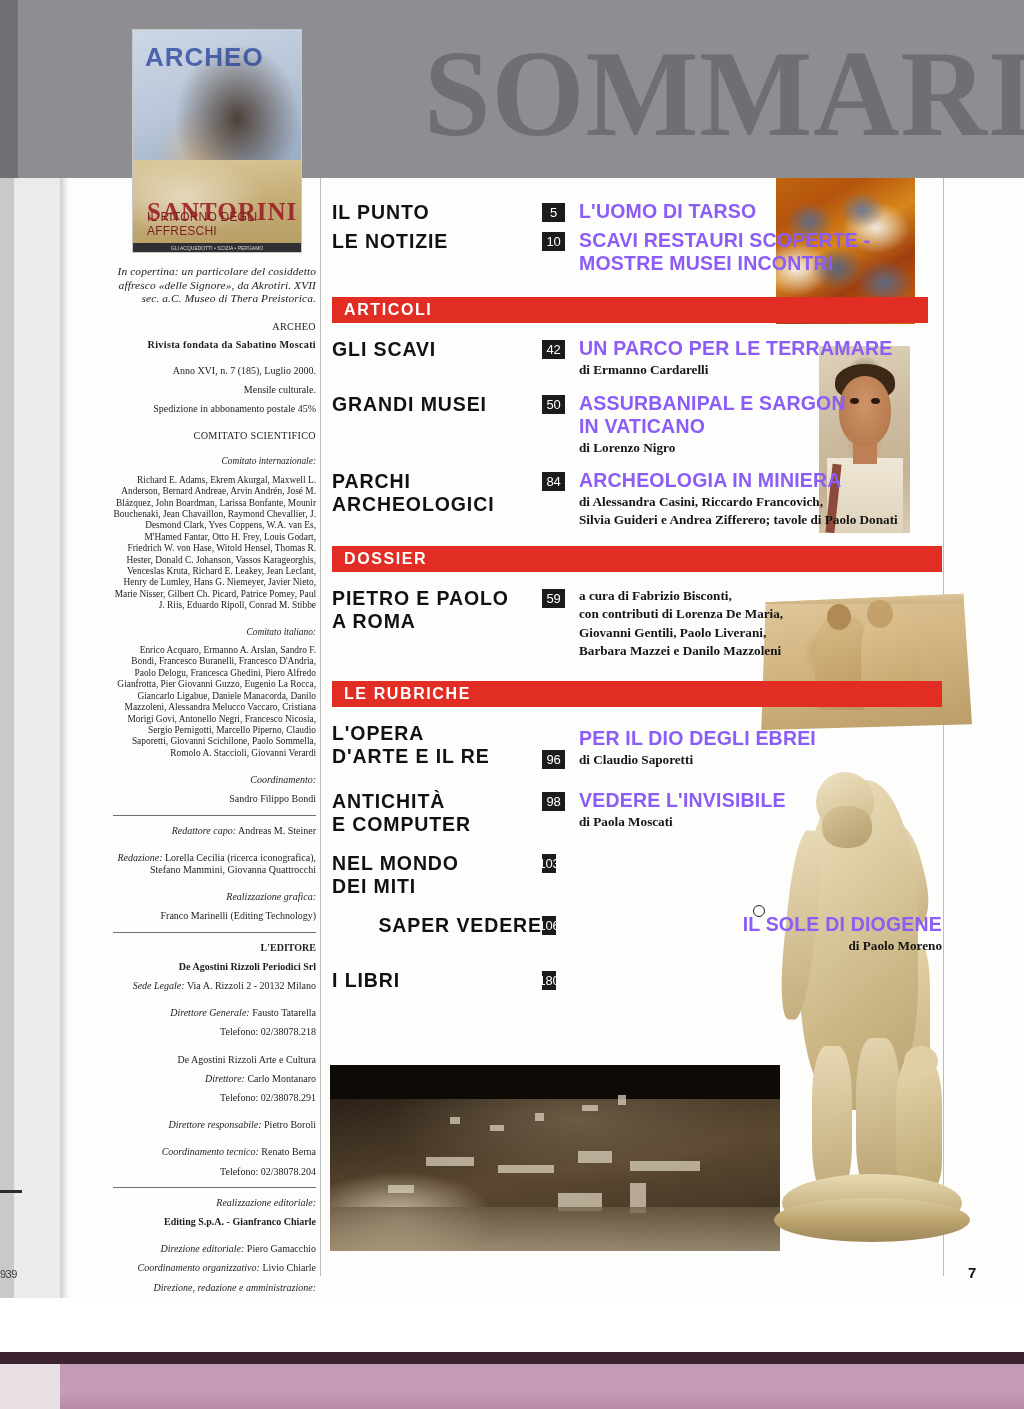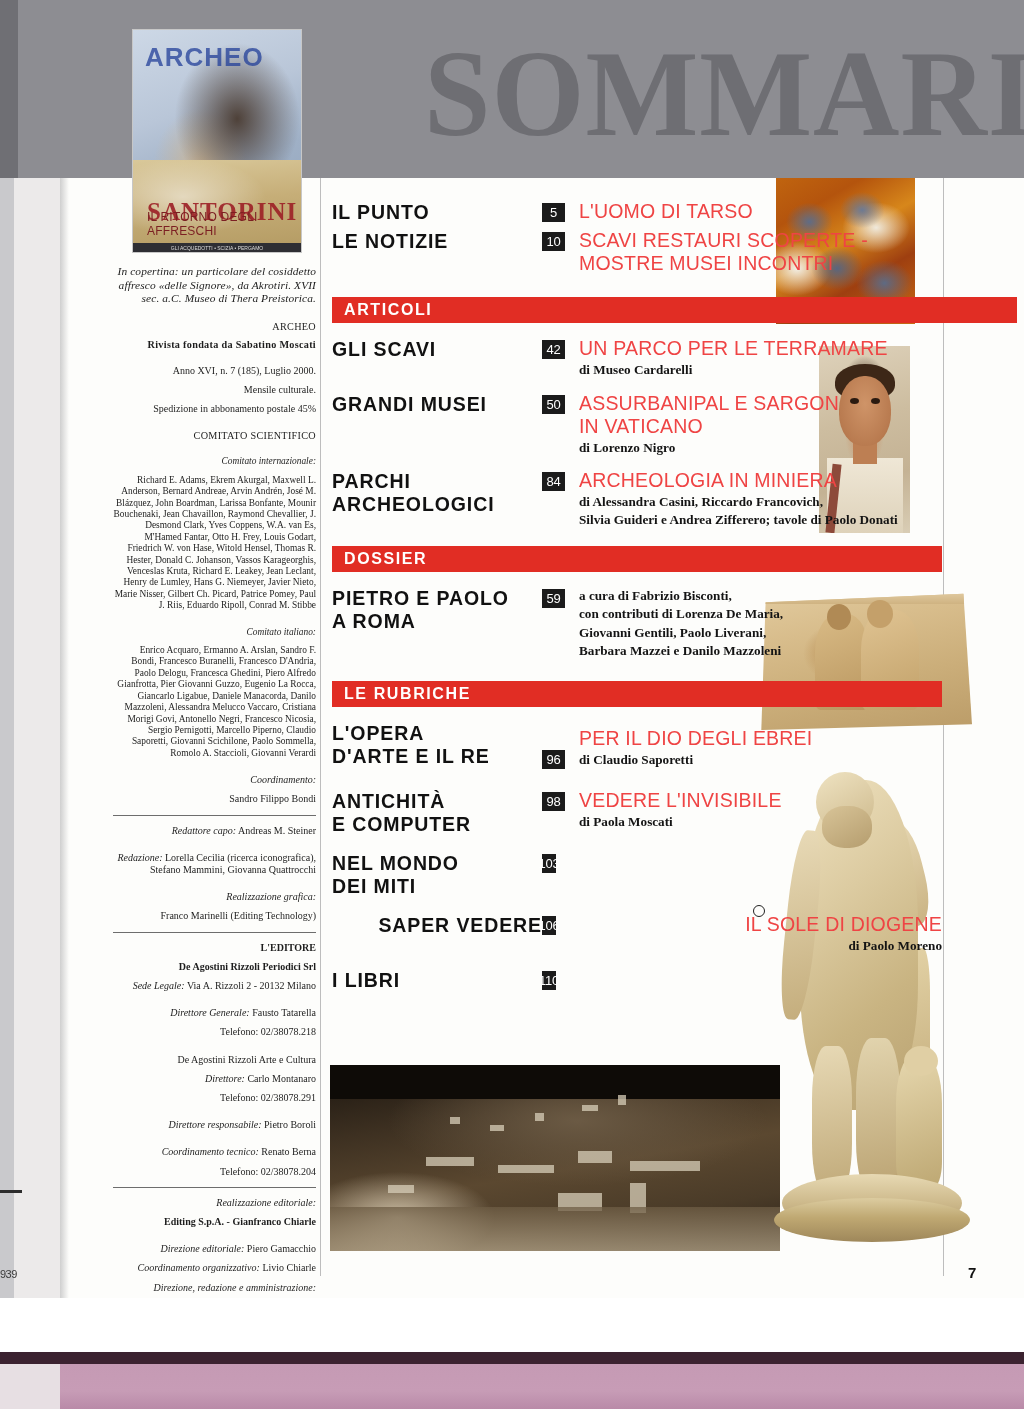--- a/index.html
+++ b/index.html
@@ -89,21 +89,21 @@
   .pagebox{
     flex:0 0 auto;width:23px;height:19px;background:#1b1b1b;color:#fff;
     font-family:"Liberation Sans",sans-serif;font-size:13px;font-weight:400;
     display:flex;align-items:center;justify-content:center;margin-top:3px;margin-right:14px;
     letter-spacing:-.3px;
   }
   .pagebox.w3{width:14px;}
   .titlewrap{flex:1 1 auto;}
   .ttl{
     font-family:"Liberation Sans",sans-serif;font-size:19.5px;line-height:23px;
-    letter-spacing:.2px;color:#ef4444;font-weight:400;
+    letter-spacing:.2px;color:#8b5cf6;font-weight:700;
   }
   .byline{
     font-family:"Liberation Serif",serif;font-weight:700;font-size:13.2px;line-height:17.5px;
     color:#141414;margin-top:1px;
   }
   .byline.lead{font-weight:700;}
 
   
   .bar{position:relative;height:26px;background:#e12d24;margin:13px 0 14px 0;
     display:flex;align-items:center;}
@@ -399,30 +399,30 @@
 
     <div class="row" style="margin-bottom:2px;">
       <div class="rubric">LE NOTIZIE</div>
       <div class="pagebox">10</div>
       <div class="titlewrap">
         <div class="ttl">SCAVI RESTAURI SCOPERTE -</div>
         <div class="ttl">MOSTRE MUSEI INCONTRI</div>
       </div>
     </div>
 
-    <div class="bar" style="width:685px;margin-top:22px;">
+    <div class="bar" style="width:596px;margin-top:22px;">
       <span>ARTICOLI</span>
     </div>
 
     <div class="row" style="margin-bottom:14px;">
       <div class="rubric">GLI SCAVI</div>
       <div class="pagebox">42</div>
       <div class="titlewrap">
         <div class="ttl">UN PARCO PER LE TERRAMARE</div>
-        <div class="byline">di  Museo Cardarelli</div>
+        <div class="byline">di  Ermanno Cardarelli</div>
       </div>
     </div>
 
     <div class="row" style="margin-bottom:12px;">
       <div class="rubric">GRANDI MUSEI</div>
       <div class="pagebox">50</div>
       <div class="titlewrap">
         <div class="ttl">ASSURBANIPAL E SARGON</div>
         <div class="ttl">IN VATICANO</div>
         <div class="byline">di  Lorenzo Nigro</div>
@@ -500,21 +500,21 @@
       <div class="rubric">SAPER VEDERE</div>
       <div class="pagebox w3">106</div>
       <div class="titlewrap">
         <div class="ttl">IL SOLE DI DIOGENE</div>
         <div class="byline">di  Paolo Moreno</div>
       </div>
     </div>
 
     <div class="row">
       <div class="rubric">I LIBRI</div>
-      <div class="pagebox w3">110</div>
+      <div class="pagebox w3">180</div>
       <div class="titlewrap"></div>
     </div>
 
   </div>
 
   <div class="pagenum">7</div>
 
   <div class="scan-bottom"></div>
   <div class="scan-bottom-b1"></div>
   <div class="scan-bottom-b2"></div>

